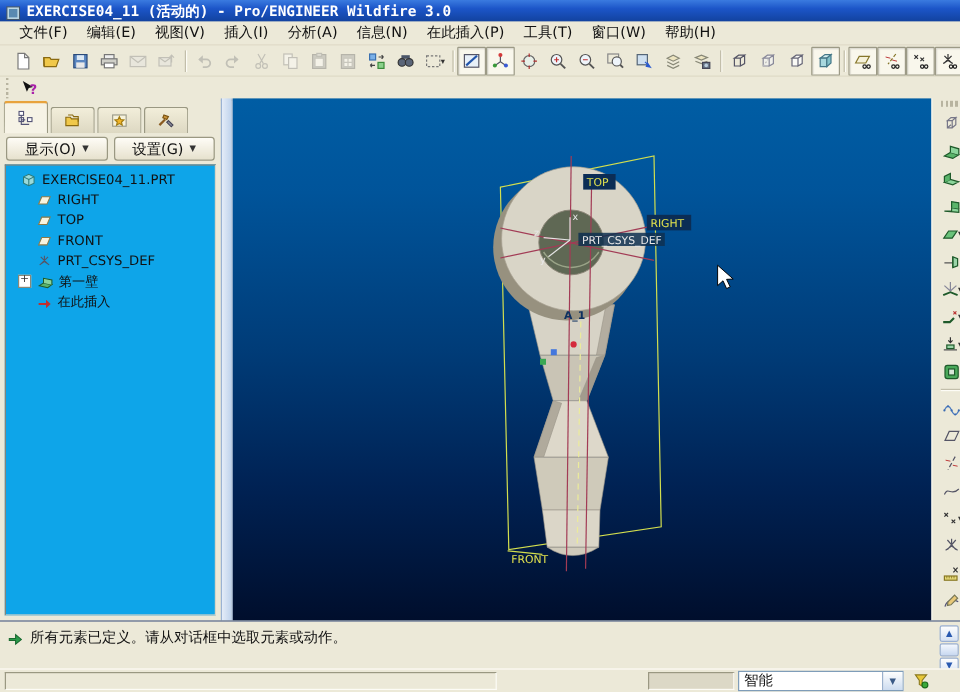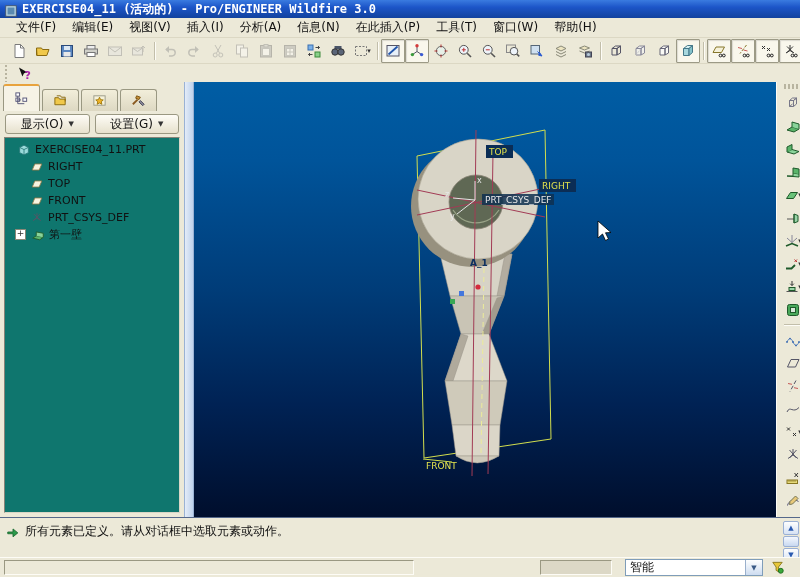--- a/index.html
+++ b/index.html
@@ -34,21 +34,21 @@
   #navigator{width:184px;flex:none;display:flex;flex-direction:column;background:#ece9d8}
   .nav-tabs{height:27px;display:flex;align-items:flex-end;gap:2px;padding:2px 0 0 3px}
   .nav-tab{width:35px;height:21px;flex:none;display:flex;align-items:center;justify-content:center;
     background:linear-gradient(#f2eeda,#ddd8c2);border:1px solid #9a9882;border-bottom:none;
     border-radius:3px 3px 0 0}
   .nav-tab.active{height:25px;background:#f6f3e6;border-top:2px solid #e8a33d}
   .nav-buttons{display:flex;gap:5px;padding:3px 5px 2px}
   .nav-btn{flex:1;height:18px;display:flex;align-items:center;justify-content:center;gap:5px;
     background:linear-gradient(#fefcf6,#e6e1cd);border:1px solid #9a9882;border-radius:3px;font-size:12px}
   .nav-btn .arr{font-size:7px;color:#333}
-  .tree{flex:1;margin:1px 4px 5px 4px;background:#0f766e;border:1px solid #858378;
+  .tree{flex:1;margin:1px 4px 5px 4px;background:#0ea5e9;border:1px solid #858378;
     border-right-color:#d8d5c6;border-bottom-color:#d8d5c6;padding:3px 0 0 2px;overflow:hidden}
   .tree-row{height:17px;display:flex;align-items:center;gap:4px;font-size:11px;white-space:nowrap}
   .tree-row .exp{width:9px;height:9px;flex:none;border:1px solid #8a8878;background:#fff;
     font-size:9px;line-height:7px;text-align:center;color:#333;margin-right:1px}
   .tree-row .exp-sp{width:11px;flex:none}
   
   #sash{width:8px;flex:none;background:linear-gradient(90deg,#e4ecf8,#bed2ec);
     border-left:1px solid #9ab2d4;border-right:1px solid #9ab2d4}
   
   #viewport{width:582px;height:436px;flex:none;position:relative;
@@ -69,21 +69,21 @@
   .msc{width:14px;height:12px;display:flex;align-items:center;justify-content:center;font-size:7px;
     color:#2a5ab0;background:linear-gradient(#fefefe,#d6e2f4);border:1px solid #9ab0d4;border-radius:2px}
   .msc.thumb{height:9px;background:linear-gradient(#f4f8fe,#c8d8f0)}
   
   #status-bar{position:absolute;top:557px;left:0;width:800px;height:20px;box-sizing:border-box;
     background:#ece9d8;border-top:1px solid #fdfcf6;display:flex;align-items:center}
   .inset{height:15px;box-sizing:border-box;border:1px solid;border-color:#9a9882 #fdfcf6 #fdfcf6 #9a9882;
     background:#ece9d8}
   #sb-field{width:410px;margin-left:4px}
   #sb-box{width:72px;margin-left:126px;background:#dcd8c6}
-  .combo{display:flex;height:17px;width:138px;margin-left:13px;box-sizing:border-box;
+  .combo{display:flex;height:17px;width:138px;margin-left:3px;box-sizing:border-box;
     border:1px solid #7f9db9;background:#fff}
   .combo-text{flex:1;padding:1px 4px;font-size:12px;line-height:13px}
   .combo-btn{width:16px;flex:none;display:flex;align-items:center;justify-content:center;font-size:7px;
     color:#3a5a86;background:linear-gradient(#fdfefe,#cddcf0);border-left:1px solid #9ab0cc}
   #filter-btn{width:20px;height:18px;margin-left:4px;display:flex;align-items:center;justify-content:center}
   svg{display:block}
 </style>
 </head>
 <body>
 
@@ -424,20 +424,27 @@
           <span>PRT_CSYS_DEF</span>
         </div>
         <div class="tree-row" style="padding-left:8px">
           <span class="exp">+</span>
           <svg width="14" height="14" viewBox="0 0 16 16">
             <path d="M2 11.5L6 9l8 1.5-4 3z" fill="#5ab46a" stroke="#1e5a2a"></path>
             <path d="M6 9V4.5l8 1.5v4.5" fill="#8ad49a" stroke="#1e5a2a"></path>
           </svg>
           <span>第一壁</span>
         </div>
+        <div class="tree-row" style="padding-left:8px">
+          <span class="exp-sp"></span>
+          <svg width="14" height="14" viewBox="0 0 16 16">
+            <path d="M2.5 8.5h7v-3l4.5 4-4.5 4v-3h-7z" fill="#c03030"></path>
+          </svg>
+          <span>在此插入</span>
+        </div>
       </div>
   </div>
 
   <div id="sash"></div>
 
   <div id="viewport">
     <svg width="582" height="436" viewBox="0 0 582 436">
 
       <polygon points="223,74 351,48 357,357 230,376" fill="none" stroke="#d2de4e" stroke-width="1"></polygon>
 

